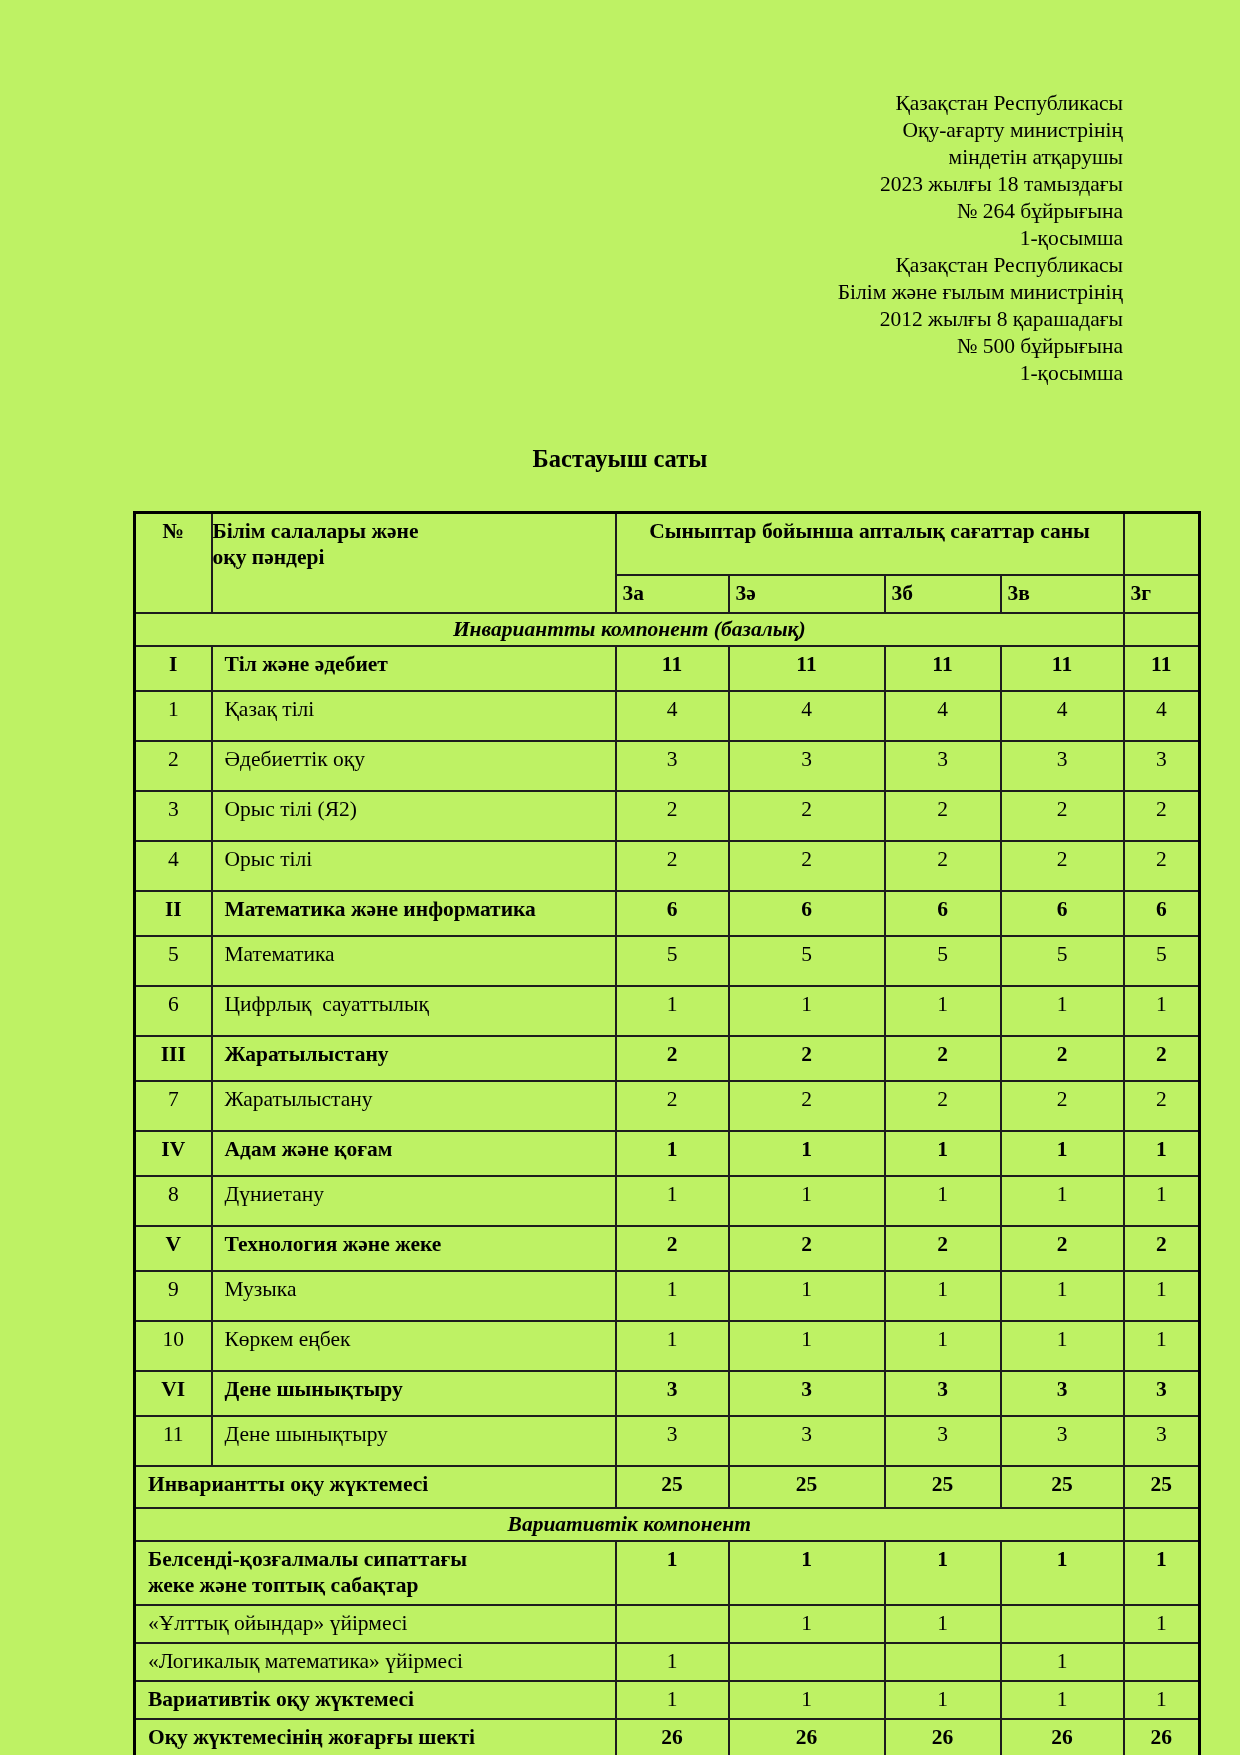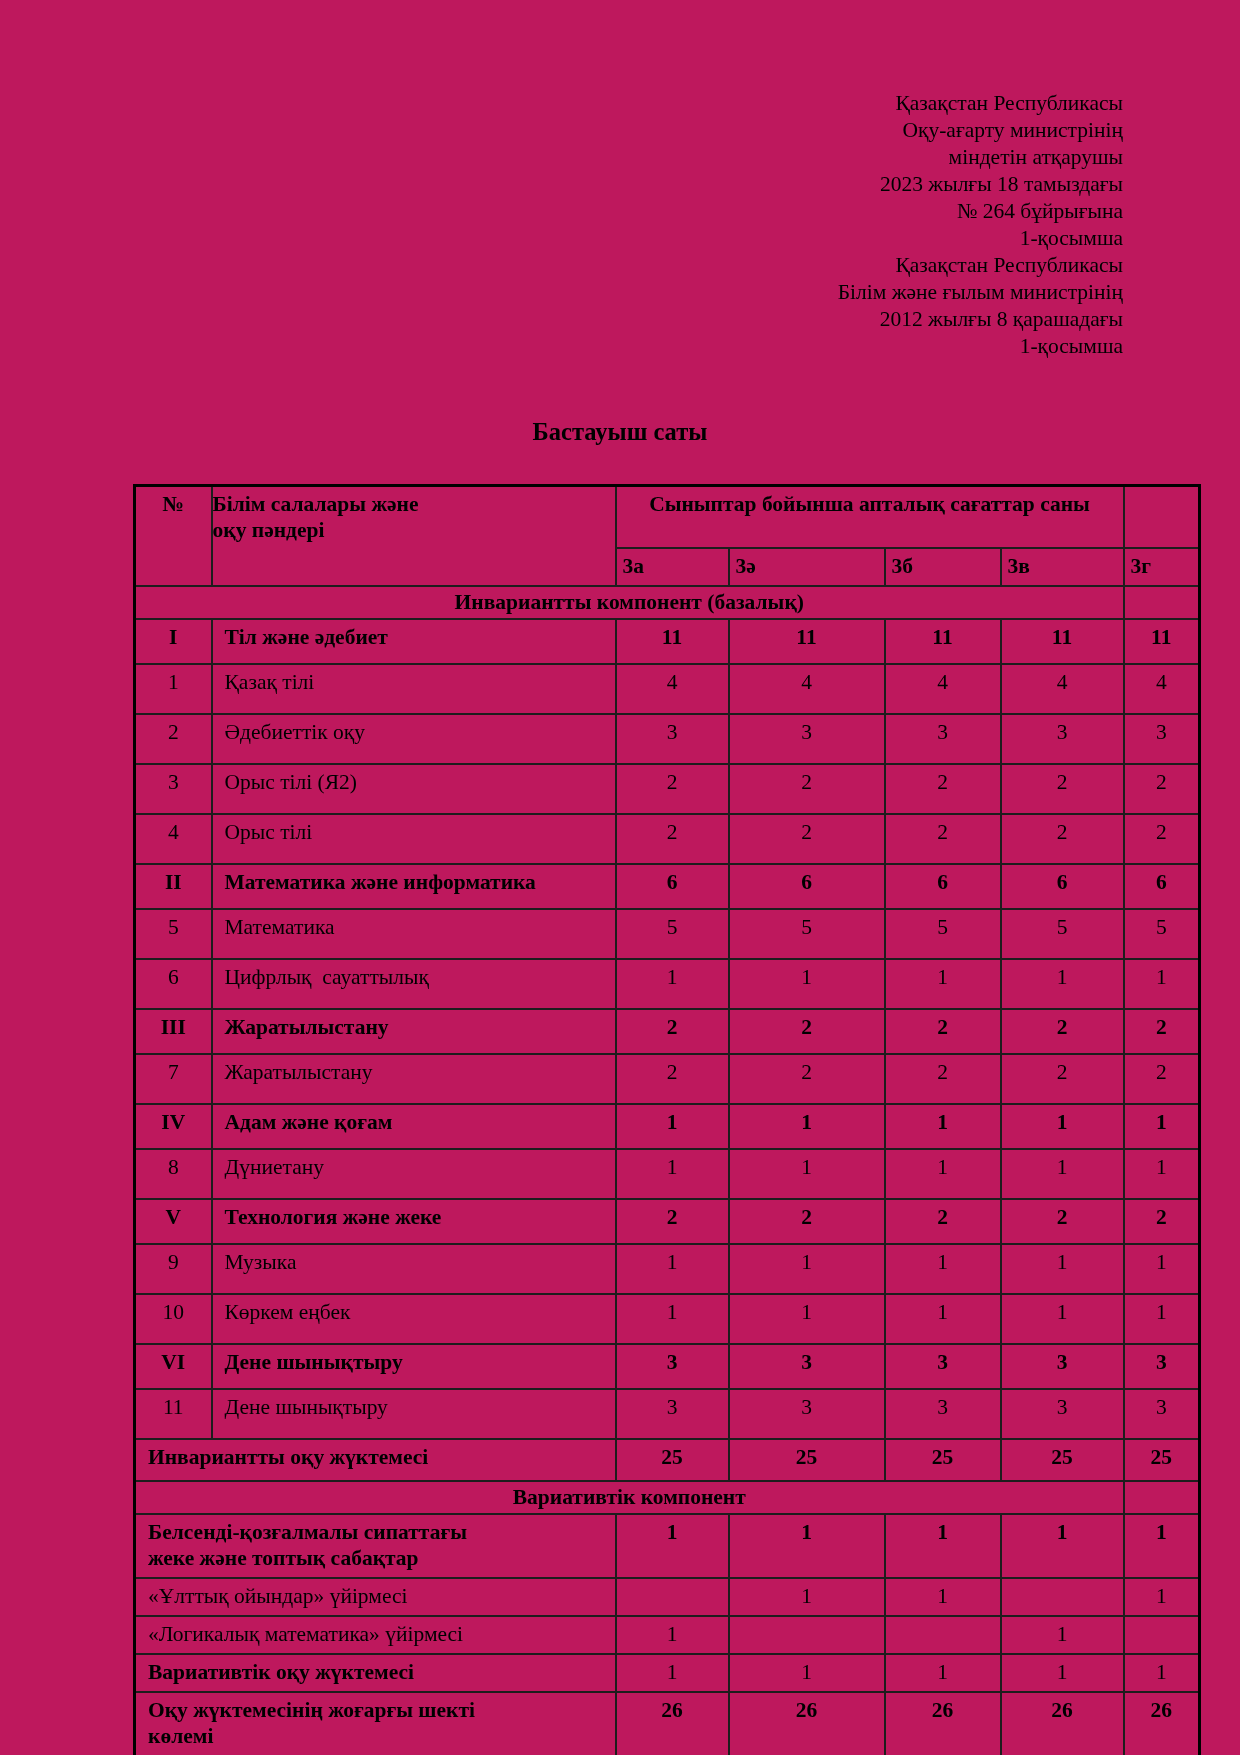--- a/index.html
+++ b/index.html
@@ -1,17 +1,17 @@
 <!DOCTYPE html>
 <html><head>
 <meta charset="utf-8">
 <style>
   html,body{margin:0;padding:0;background:#fff;}
   .page{
-    width:1240px;height:1755px;background:#be185d;position:relative;
+    width:1240px;height:1755px;background:#bef264;position:relative;
     font-family:"Liberation Serif","DejaVu Serif",serif;color:#000;
     overflow:hidden;
   }
   .doc-header{
     padding-top:90px;margin-right:117px;
     text-align:right;font-size:21.5px;line-height:27px;
   }
   .doc-title{
     margin-top:58px;text-align:center;
     font-weight:bold;font-size:24.5px;
@@ -29,21 +29,21 @@
     overflow:hidden;
   }
   thead th{font-weight:bold;}
   th.c-no{text-align:center;}
   th.c-subj{text-align:left;padding-left:0;white-space:pre-wrap;}
   th.c-span{text-align:center;}
   thead tr.head-main{height:62px;}
   thead tr.head-classes{height:33px;}
   thead tr.head-classes th{text-align:left;}
   tr.band{height:33px;}
-  tr.band td.band-lbl{text-align:center;font-weight:bold;padding-top:2px;padding-bottom:2px;}
+  tr.band td.band-lbl{text-align:center;font-weight:bold;padding-top:2px;padding-bottom:2px;font-style:italic;}
   tr.section{font-weight:bold;height:45px;}
   tr.subject{height:50px;}
   tr.total{height:42px;}
   tr.total_light{height:34px;}
   tr.club{height:38px;padding-left:41px;}
   td.no{text-align:center;}
   td.lbl{text-align:left;padding-left:12px;white-space:pre-wrap;}
   td.v{text-align:center;}
   tr.total td.lbl,tr.total td.v{font-weight:bold;}
   tr.total_light td.lbl{font-weight:bold;}
@@ -57,20 +57,21 @@
   <div class="doc-header" id="doc-header">
       <div>Қазақстан Республикасы</div>
       <div>Оқу-ағарту министрінің</div>
       <div>міндетін атқарушы</div>
       <div>2023 жылғы 18 тамыздағы</div>
       <div>№ 264 бұйрығына</div>
       <div>1-қосымша</div>
       <div>Қазақстан Республикасы</div>
       <div>Білім және ғылым министрінің</div>
       <div>2012 жылғы 8 қарашадағы</div>
+      <div>№ 500 бұйрығына</div>
       <div>1-қосымша</div>
     </div>
 
   <div class="doc-title">Бастауыш саты</div>
 
   <table class="curriculum">
     <colgroup>
       <col style="width:77px">
       <col style="width:404px">
       <col style="width:113px">

